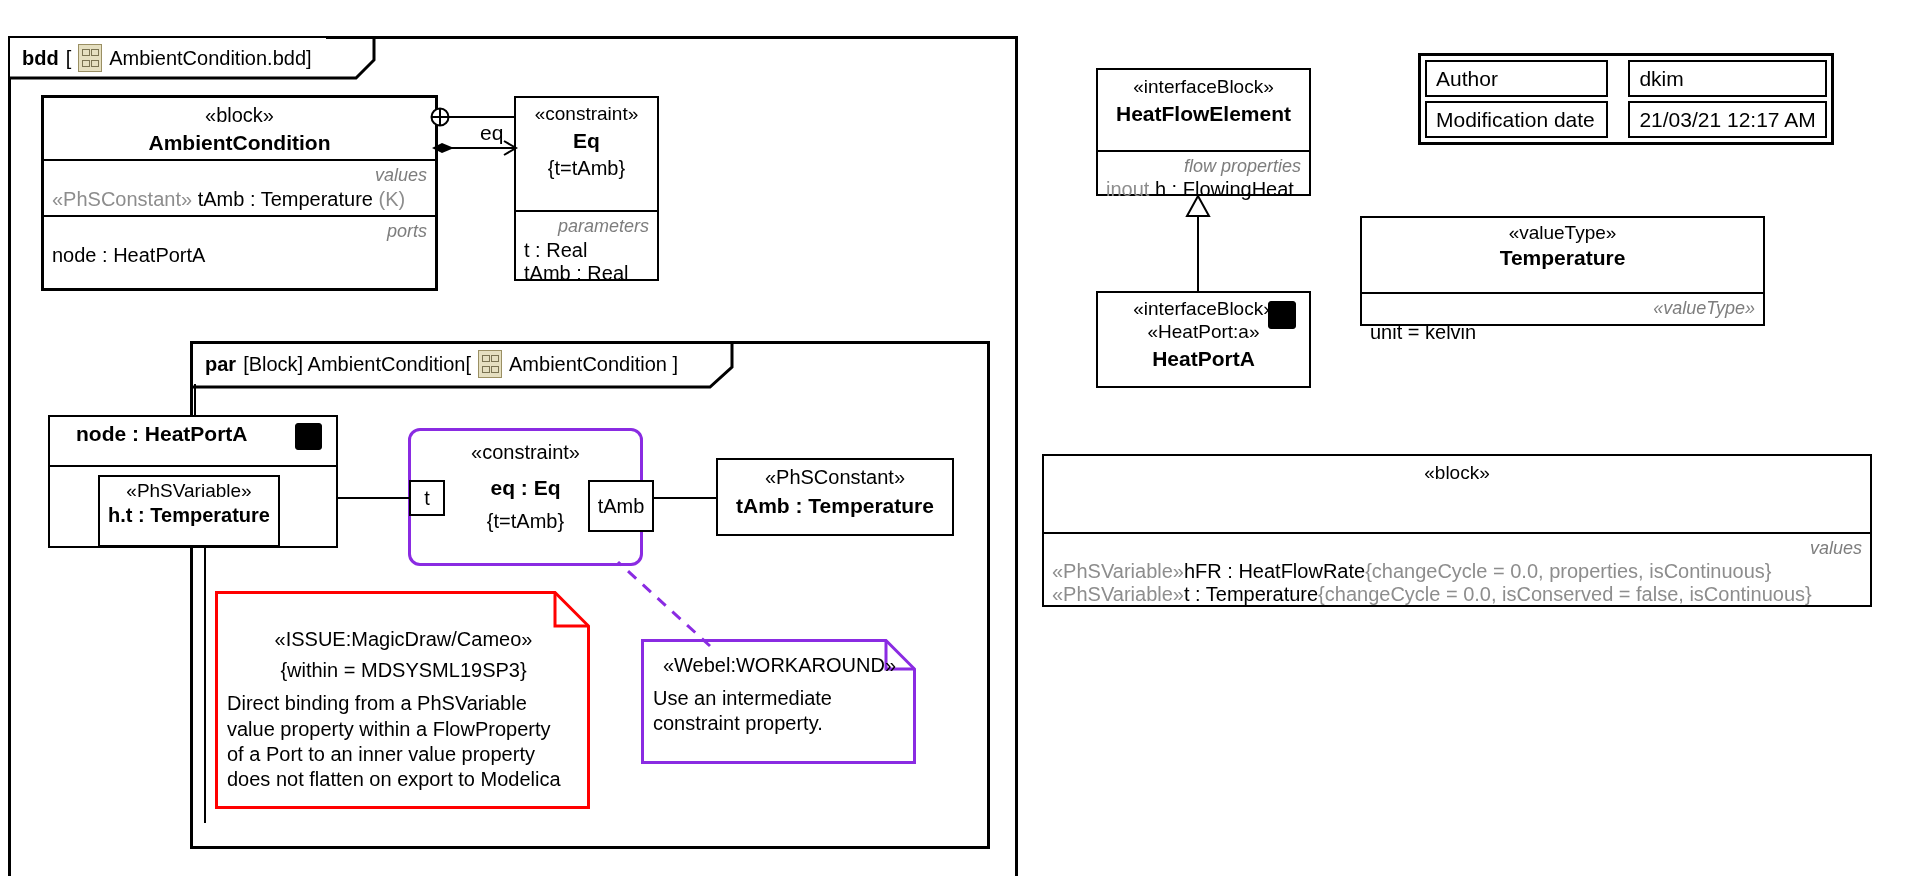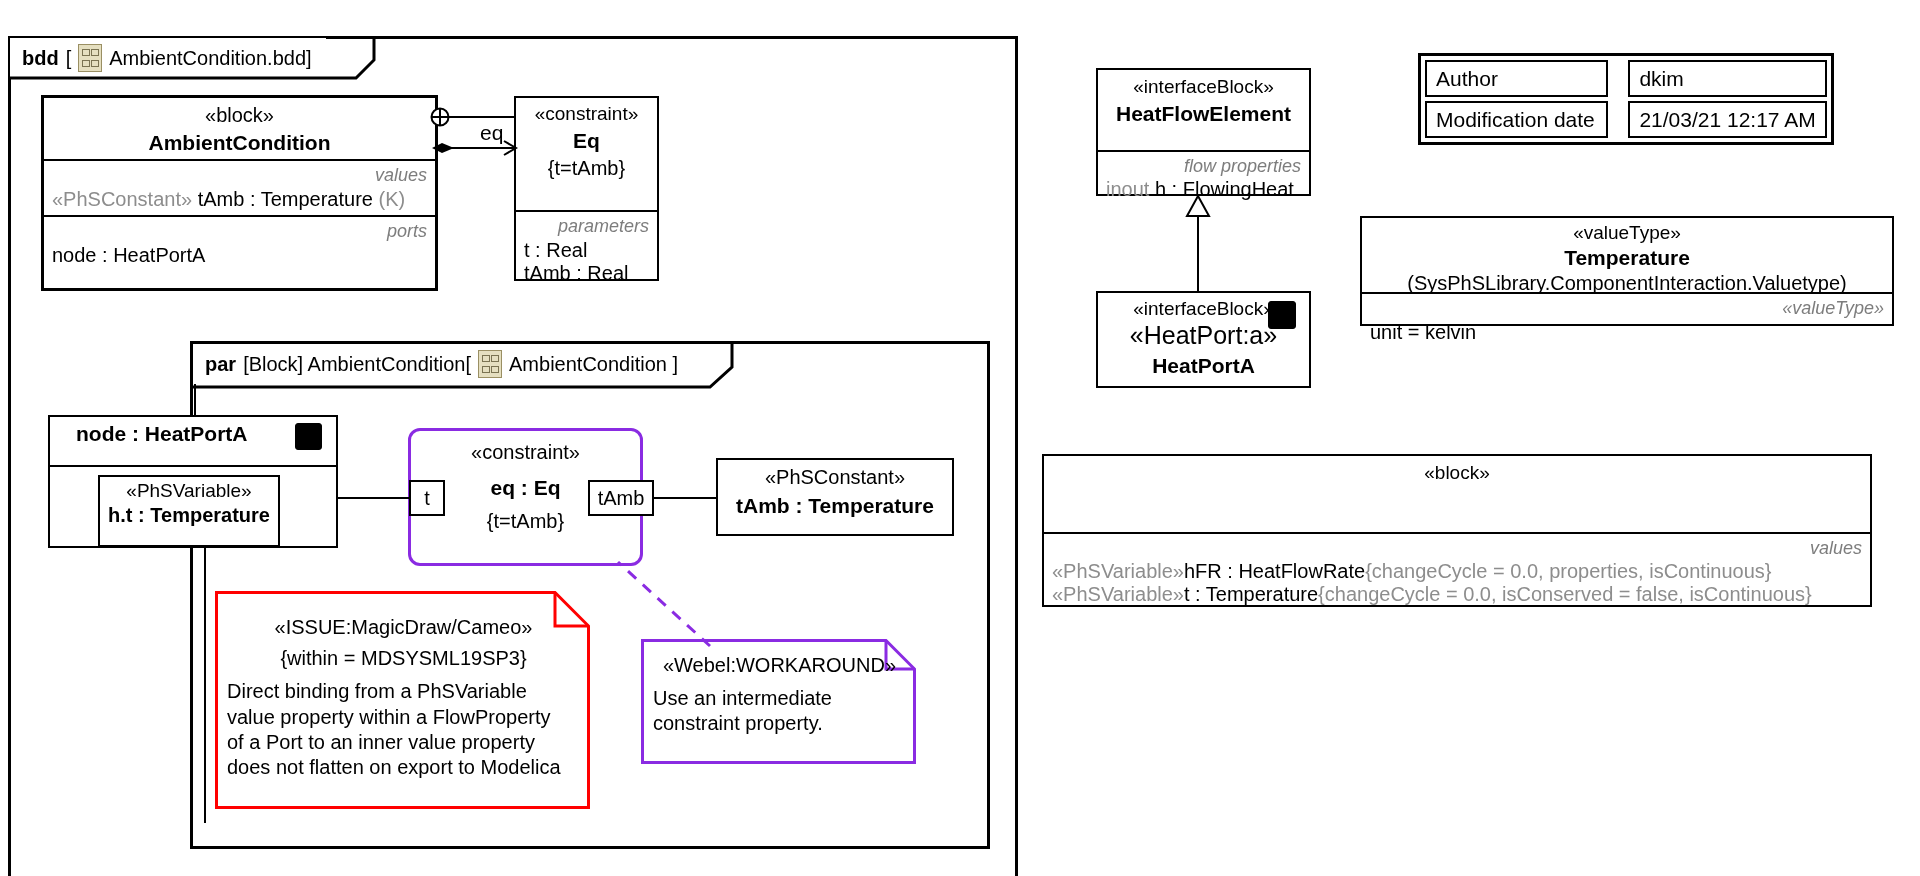--- a/index.html
+++ b/index.html
@@ -238,37 +238,37 @@
     <div class="name" style="margin-top:12px;">eq : Eq</div>
     <div class="subname" style="margin-top:10px;">{t=tAmb}</div>
   </div>
 
   <div class="abs box" style="left:409px; top:452px; width:36px; height:36px; display:flex; align-items:center; justify-content:center; font-size:20px;">
     <span>t</span>
   </div>
 
   <div class="hline" style="left:338px; top:469px; width:72px;"></div>
 
-  <div class="abs box" style="left:588px; top:452px; width:66px; height:36px; display:flex; align-items:center; justify-content:center; font-size:20px;">
+  <div class="abs box" style="left:588px; top:452px; width:66px; height:52px; display:flex; align-items:center; justify-content:center; font-size:20px;">
     <span>tAmb</span>
   </div>
 
   <div class="hline" style="left:652px; top:469px; width:66px;"></div>
 
   <div class="abs box" style="left:716px; top:430px; width:238px; height:78px;">
     <div class="stereo" style="margin-top:6px;">«PhSConstant»</div>
     <div class="name" style="margin-top:5px;">tAmb : Temperature</div>
   </div>
 
   <div class="note" style="left:215px; top:563px; width:375px; height:218px;">
     <svg class="abs" style="left:0; top:0; width:375px; height:218px;" viewBox="0 0 375 218" preserveAspectRatio="none">
       <path d="M1.5,1.5 L340,1.5 L373.5,35 L373.5,216.5 L1.5,216.5 Z" fill="#fff" stroke="#ff0000" stroke-width="3"></path>
       <path d="M340,1.5 L340,35 L373.5,35" fill="none" stroke="#ff0000" stroke-width="3"></path>
     </svg>
-    <div class="body" style="padding-top:24px;">
+    <div class="body" style="padding-top:36px;">
       <div class="note-title">«ISSUE:MagicDraw/Cameo»</div>
       <div class="note-sub" style="margin-top:6px;">{within = MDSYSML19SP3}</div>
       <div style="margin-top:8px;">Direct binding from a PhSVariable</div>
       <div>value property within a FlowProperty</div>
       <div>of a Port to an inner value property</div>
       <div>does not flatten on export to Modelica</div>
     </div>
   </div>
 
   <div class="vline" style="left:204px; top:520px; height:275px;"></div>
@@ -303,41 +303,40 @@
     </div>
   </div>
 
   <svg class="abs" style="left:1178px; top:167px; width:40px; height:100px;" viewBox="0 0 40 100">
     <polygon points="20,1 31,21 9,21" fill="#fff" stroke="#000" stroke-width="2"></polygon>
     <line x1="20" y1="21" x2="20" y2="100" stroke="#000" stroke-width="2"></line>
   </svg>
 
   <div class="abs box" style="left:1096px; top:263px; width:215px; height:97px; position:absolute;">
     <div class="stereo" style="margin-top:5px; font-size:19px;">«interfaceBlock»</div>
-    <div class="stereo" style="margin-top:1px; font-size:25px;">«HeatPort:a»</div>
+    <div class="stereo" style="margin-top:1px; font-size:19px;">«HeatPort:a»</div>
     <div class="name" style="margin-top:4px;">HeatPortA</div>
     <span class="port-square" style="right:13px; top:8px; width:26px; height:26px;"></span>
   </div>
 
   <div class="abs meta-table" style="left:1418px; top:25px; width:416px;">
     <div class="meta-row">
       <div class="meta-cell" style="width:192px; height:37px;">Author</div>
       <div class="meta-cell" style="width:208px; height:37px;">dkim</div>
     </div>
     <div class="meta-row">
       <div class="meta-cell" style="width:192px; height:37px;">Modification date</div>
       <div class="meta-cell" style="width:208px; height:37px;">21/03/21 12:17 AM</div>
     </div>
   </div>
 
-  <div class="abs box" style="left:1360px; top:188px; width:534px; height:110px;">
+  <div class="abs box" style="left:1360px; top:188px; width:405px; height:110px;">
     <div class="compartment" style="padding-top:4px; height:66px;">
       <div class="stereo" style="font-size:19px;">«valueType»</div>
       <div class="name" style="margin-top:2px;">Temperature</div>
-      <div class="subname" style="margin-top:2px;">(SysPhSLibrary.ComponentInteraction.Valuetype)</div>
     </div>
     <div class="compartment">
       <div class="cmp-label">«valueType»</div>
       <div class="row-left" style="margin-top:2px;">unit = kelvin</div>
     </div>
   </div>
 
   <div class="abs box" style="left:1042px; top:426px; width:830px; height:153px;">
     <div class="compartment" style="padding-top:6px; height:66px;">
       <div class="stereo" style="font-size:19px;">«block»</div>

